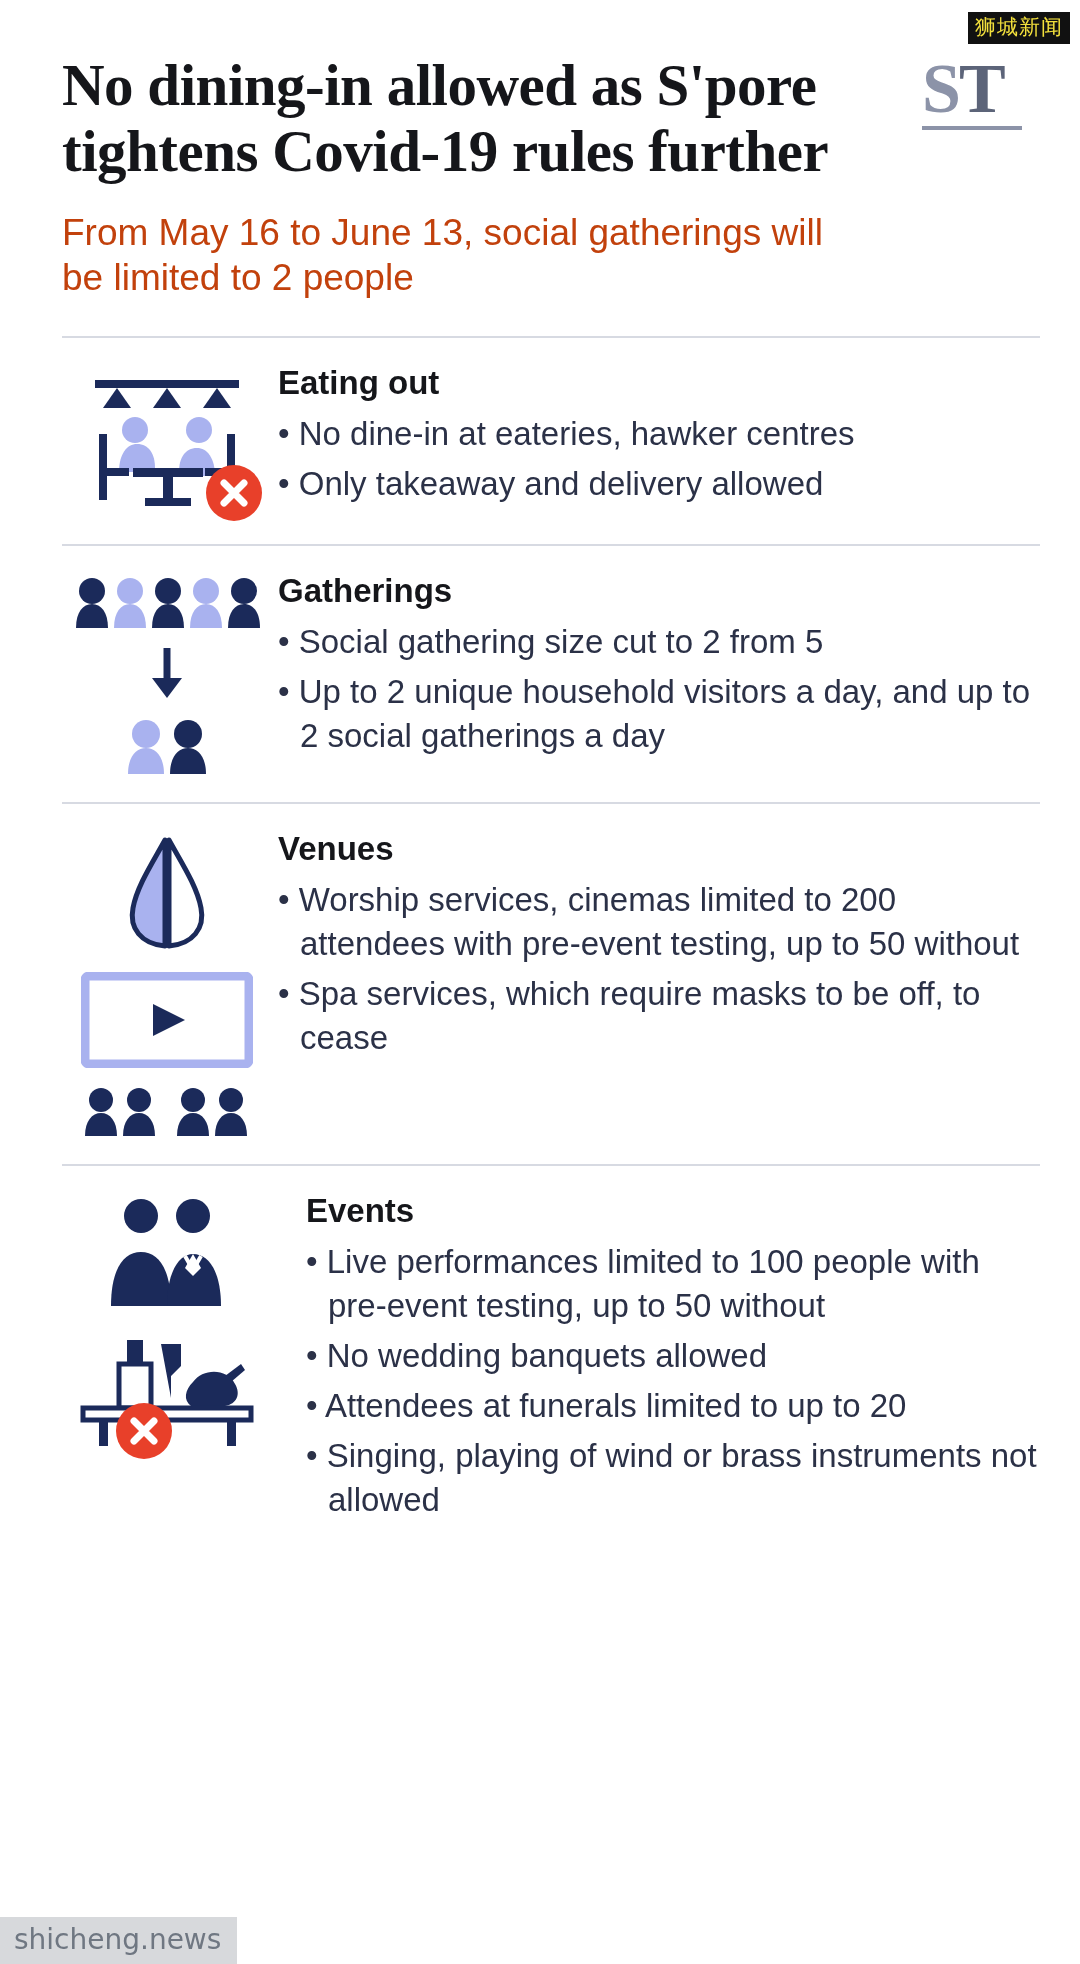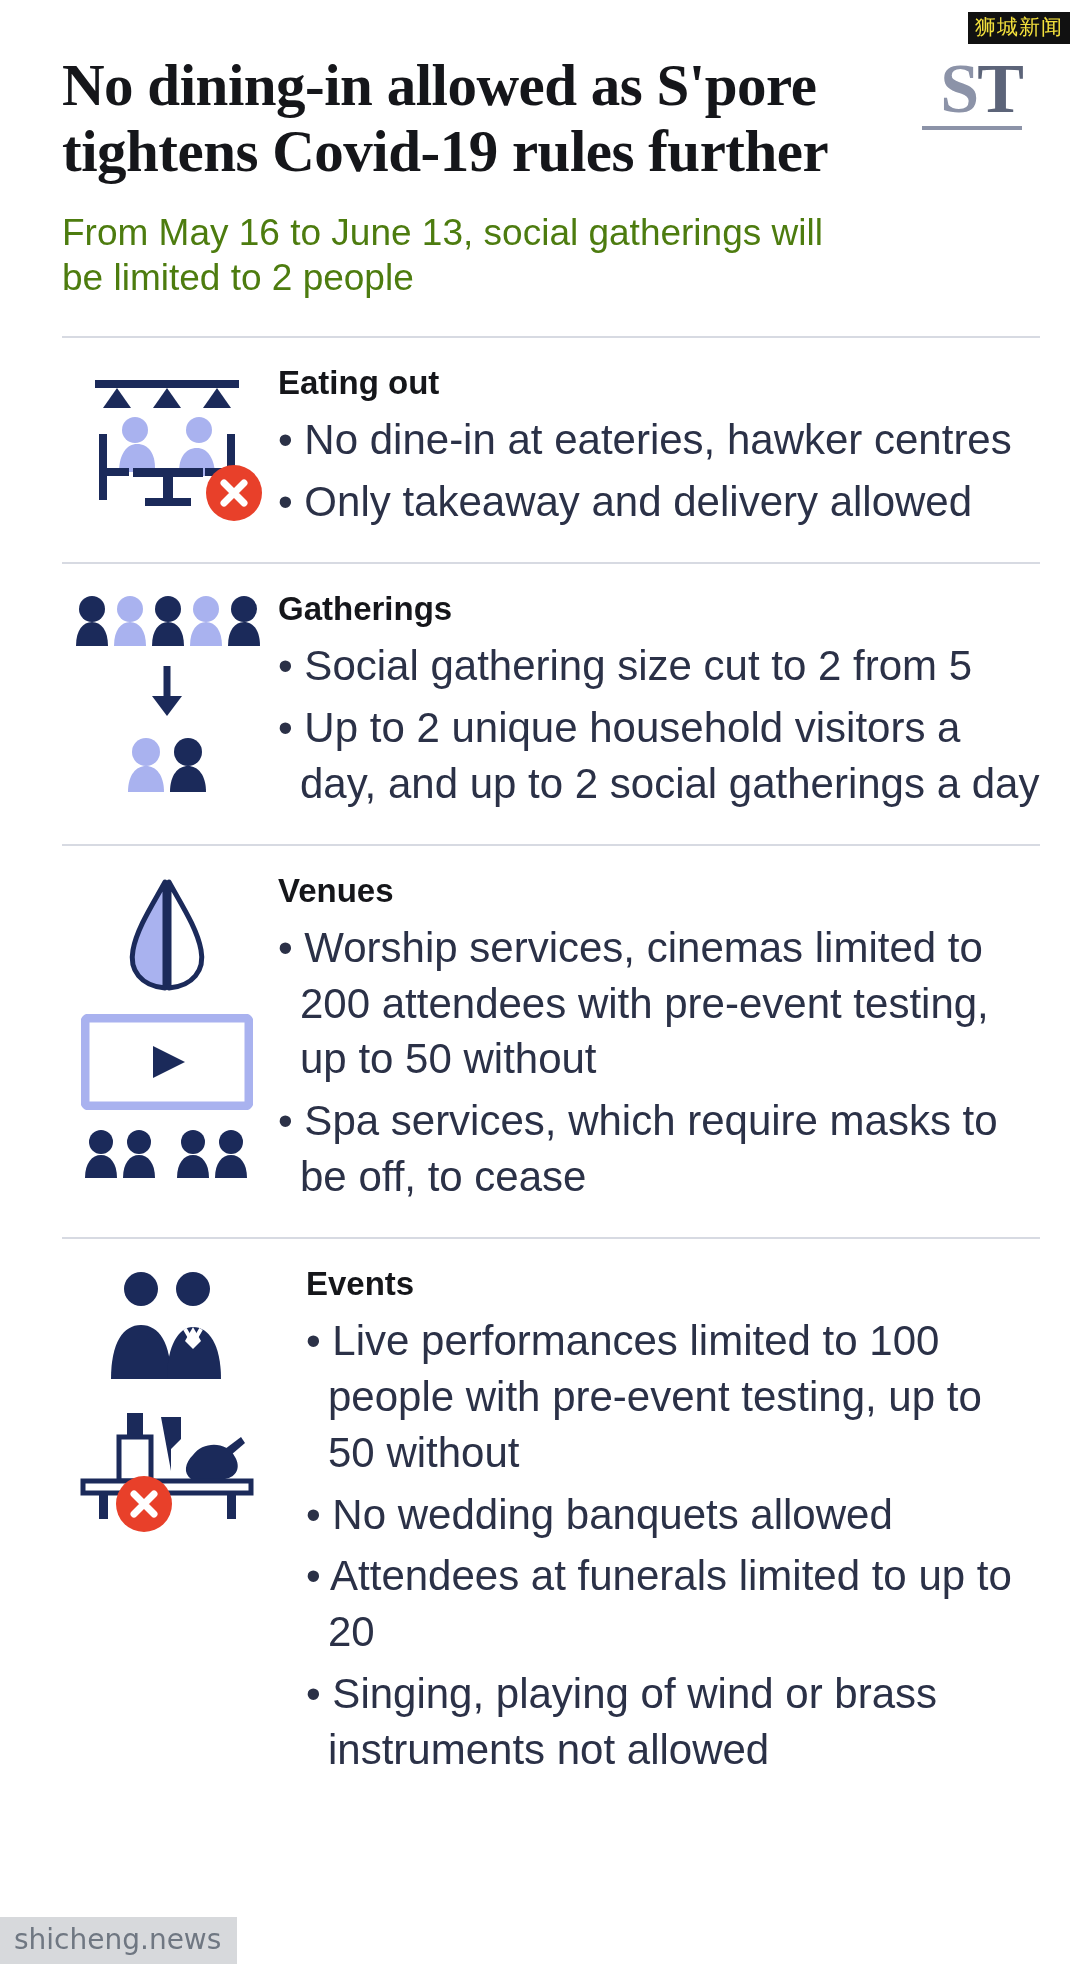--- a/index.html
+++ b/index.html
@@ -38,21 +38,21 @@
     letter-spacing: 1px;
     font-family: "DejaVu Sans", sans-serif;
   }
 
   
   .masthead {
     position: absolute;
     top: 54px;
     right: 58px;
     width: 100px;
-    text-align: right;
+    text-align: left;
   }
   .masthead .st {
     font-family: "Liberation Serif", serif;
     font-size: 70px;
     font-weight: bold;
     color: #8c93a8;
     letter-spacing: -2px;
     line-height: 1;
   }
   .masthead .st .t {
@@ -71,21 +71,21 @@
     font-size: 59px;
     line-height: 1.12;
     color: #15161a;
     max-width: 840px;
     margin: 18px 0 0 22px;
     letter-spacing: -0.5px;
   }
   .subhead {
     font-size: 37px;
     line-height: 1.22;
-    color: #4d7c0f;
+    color: #c2410c;
     margin: 26px 0 0 22px;
     max-width: 800px;
     font-weight: 400;
   }
 
   
   .sections {
     margin-top: 36px;
   }
   .section {
@@ -112,21 +112,21 @@
     flex: 1 1 auto;
     padding-left: 6px;
   }
   .sec-title {
     font-size: 33px;
     font-weight: bold;
     color: #15161a;
     margin-bottom: 10px;
   }
   .bullet {
-    font-size: 42px;
+    font-size: 33px;
     line-height: 1.33;
     color: #2b3147;
     margin-bottom: 6px;
     text-indent: -22px;
     padding-left: 22px;
   }
 
   
   .footer-wm {
     position: absolute;

